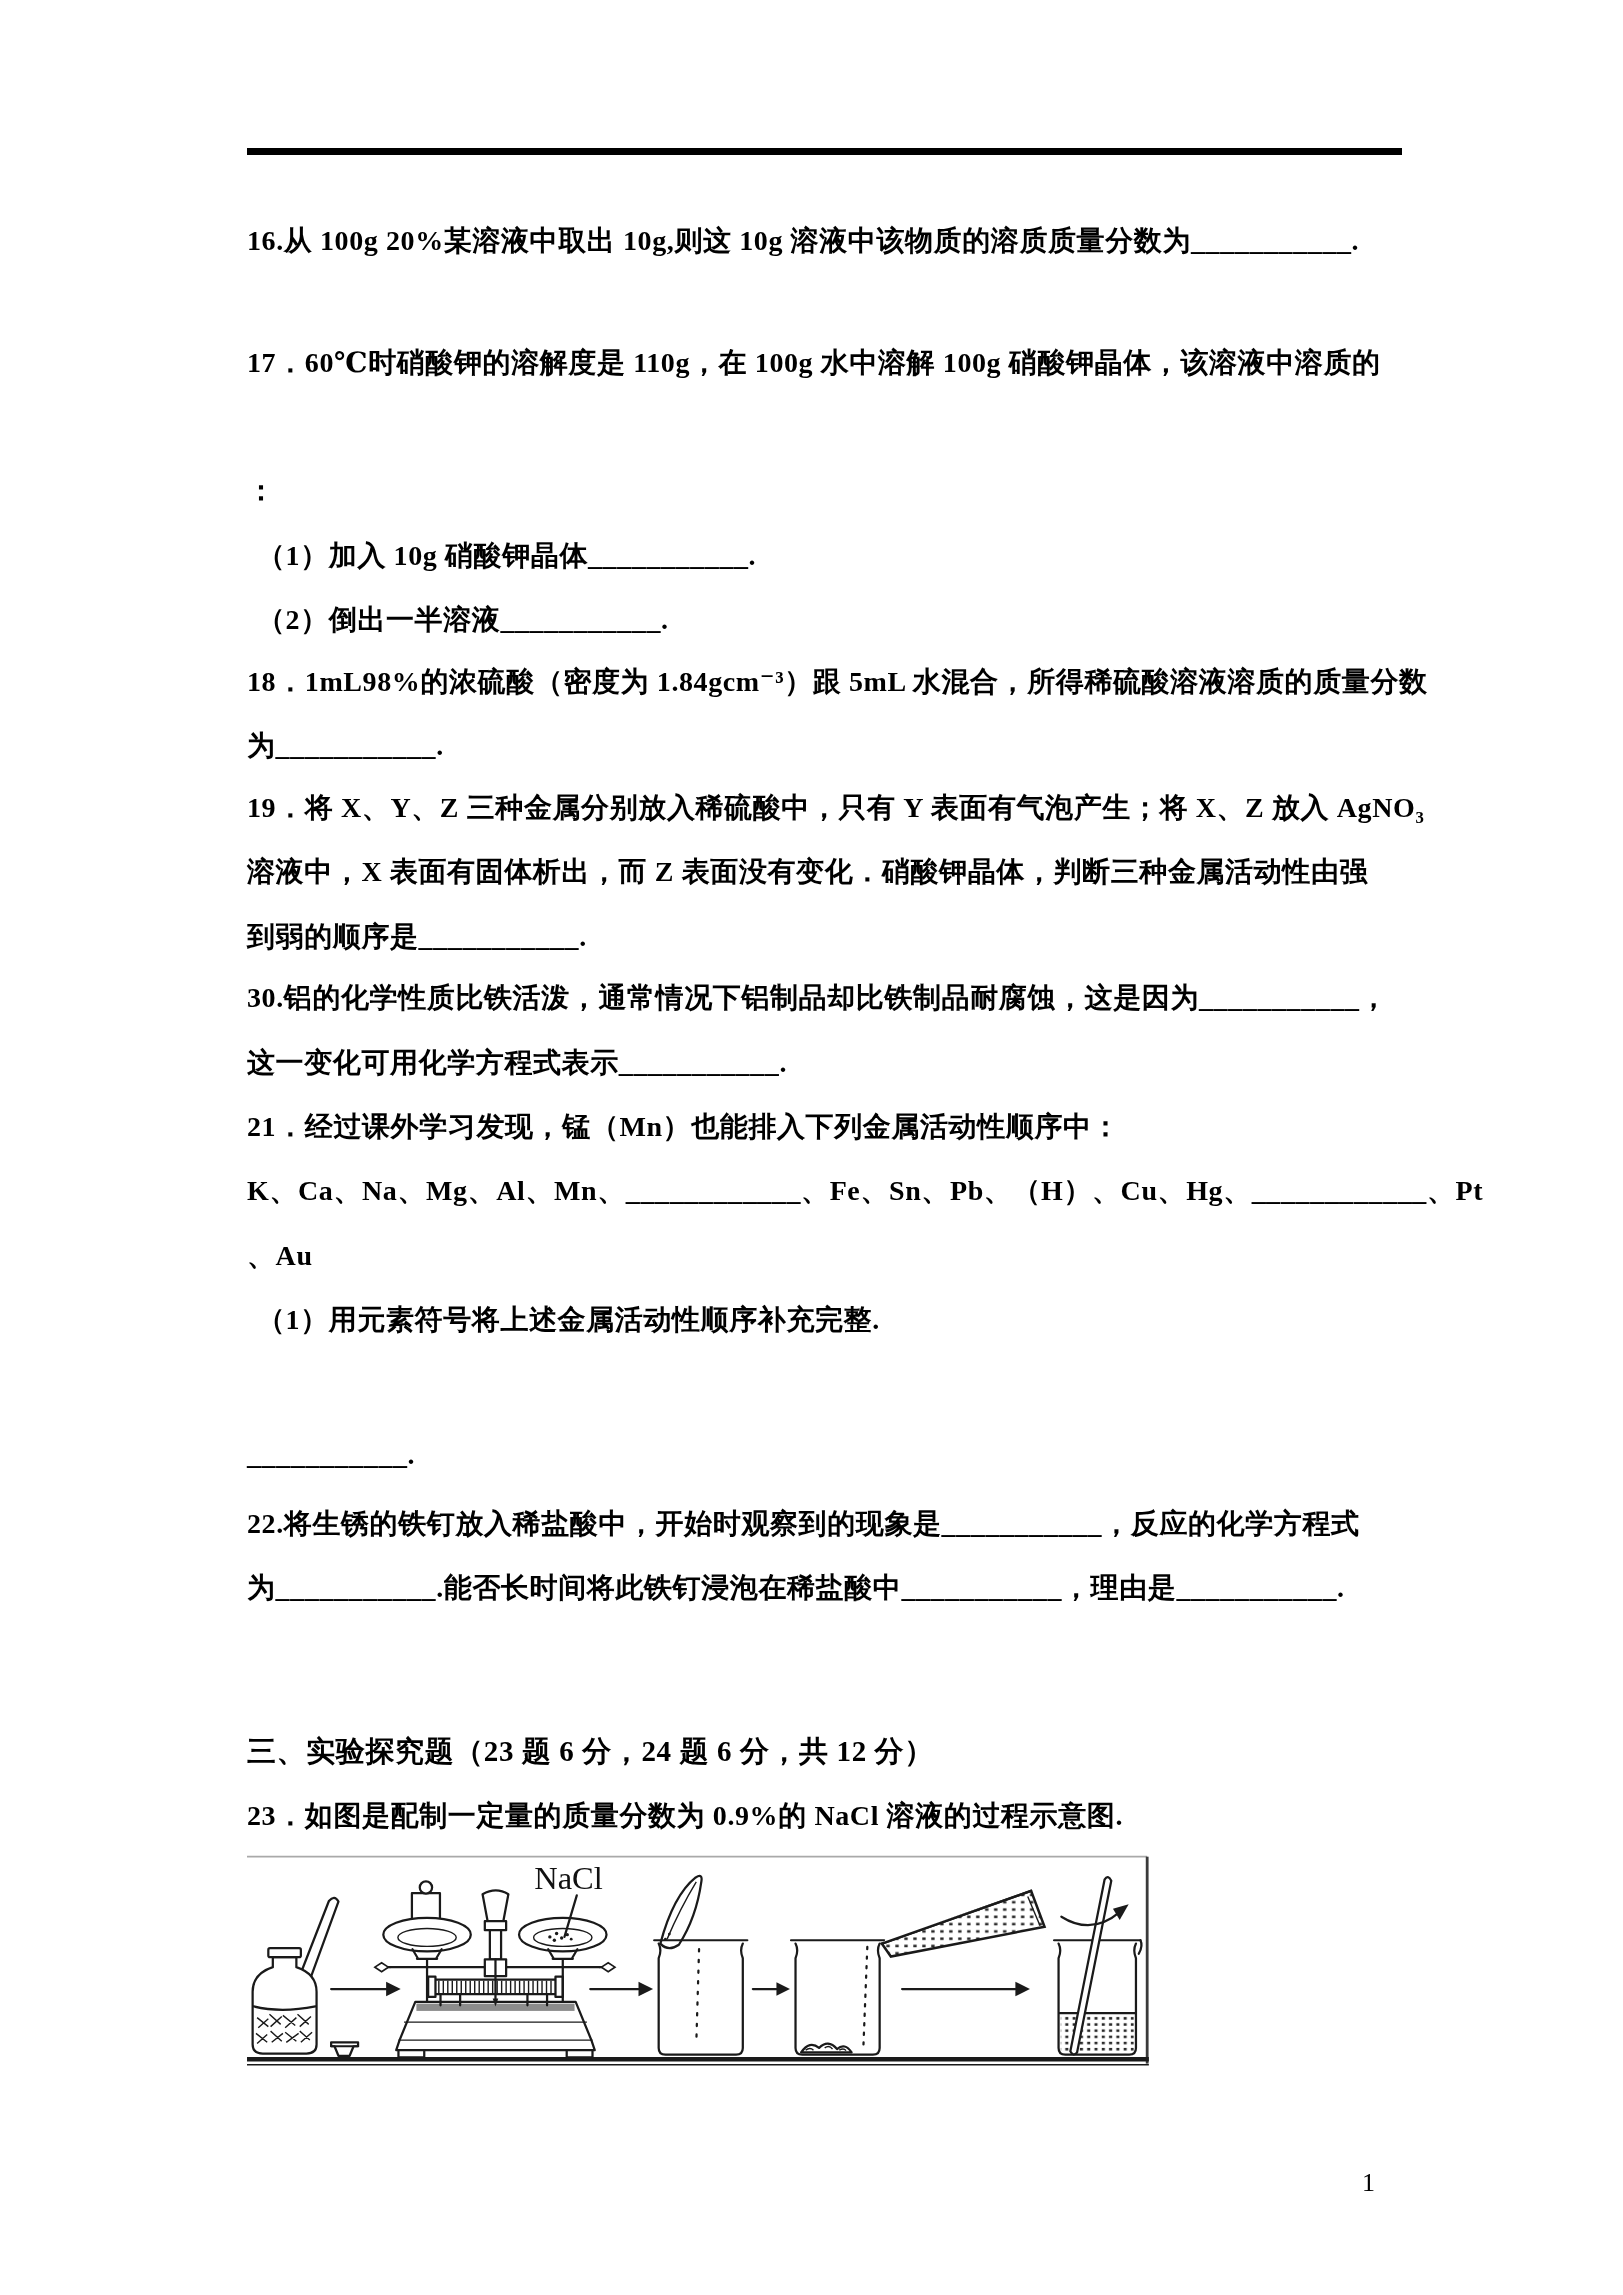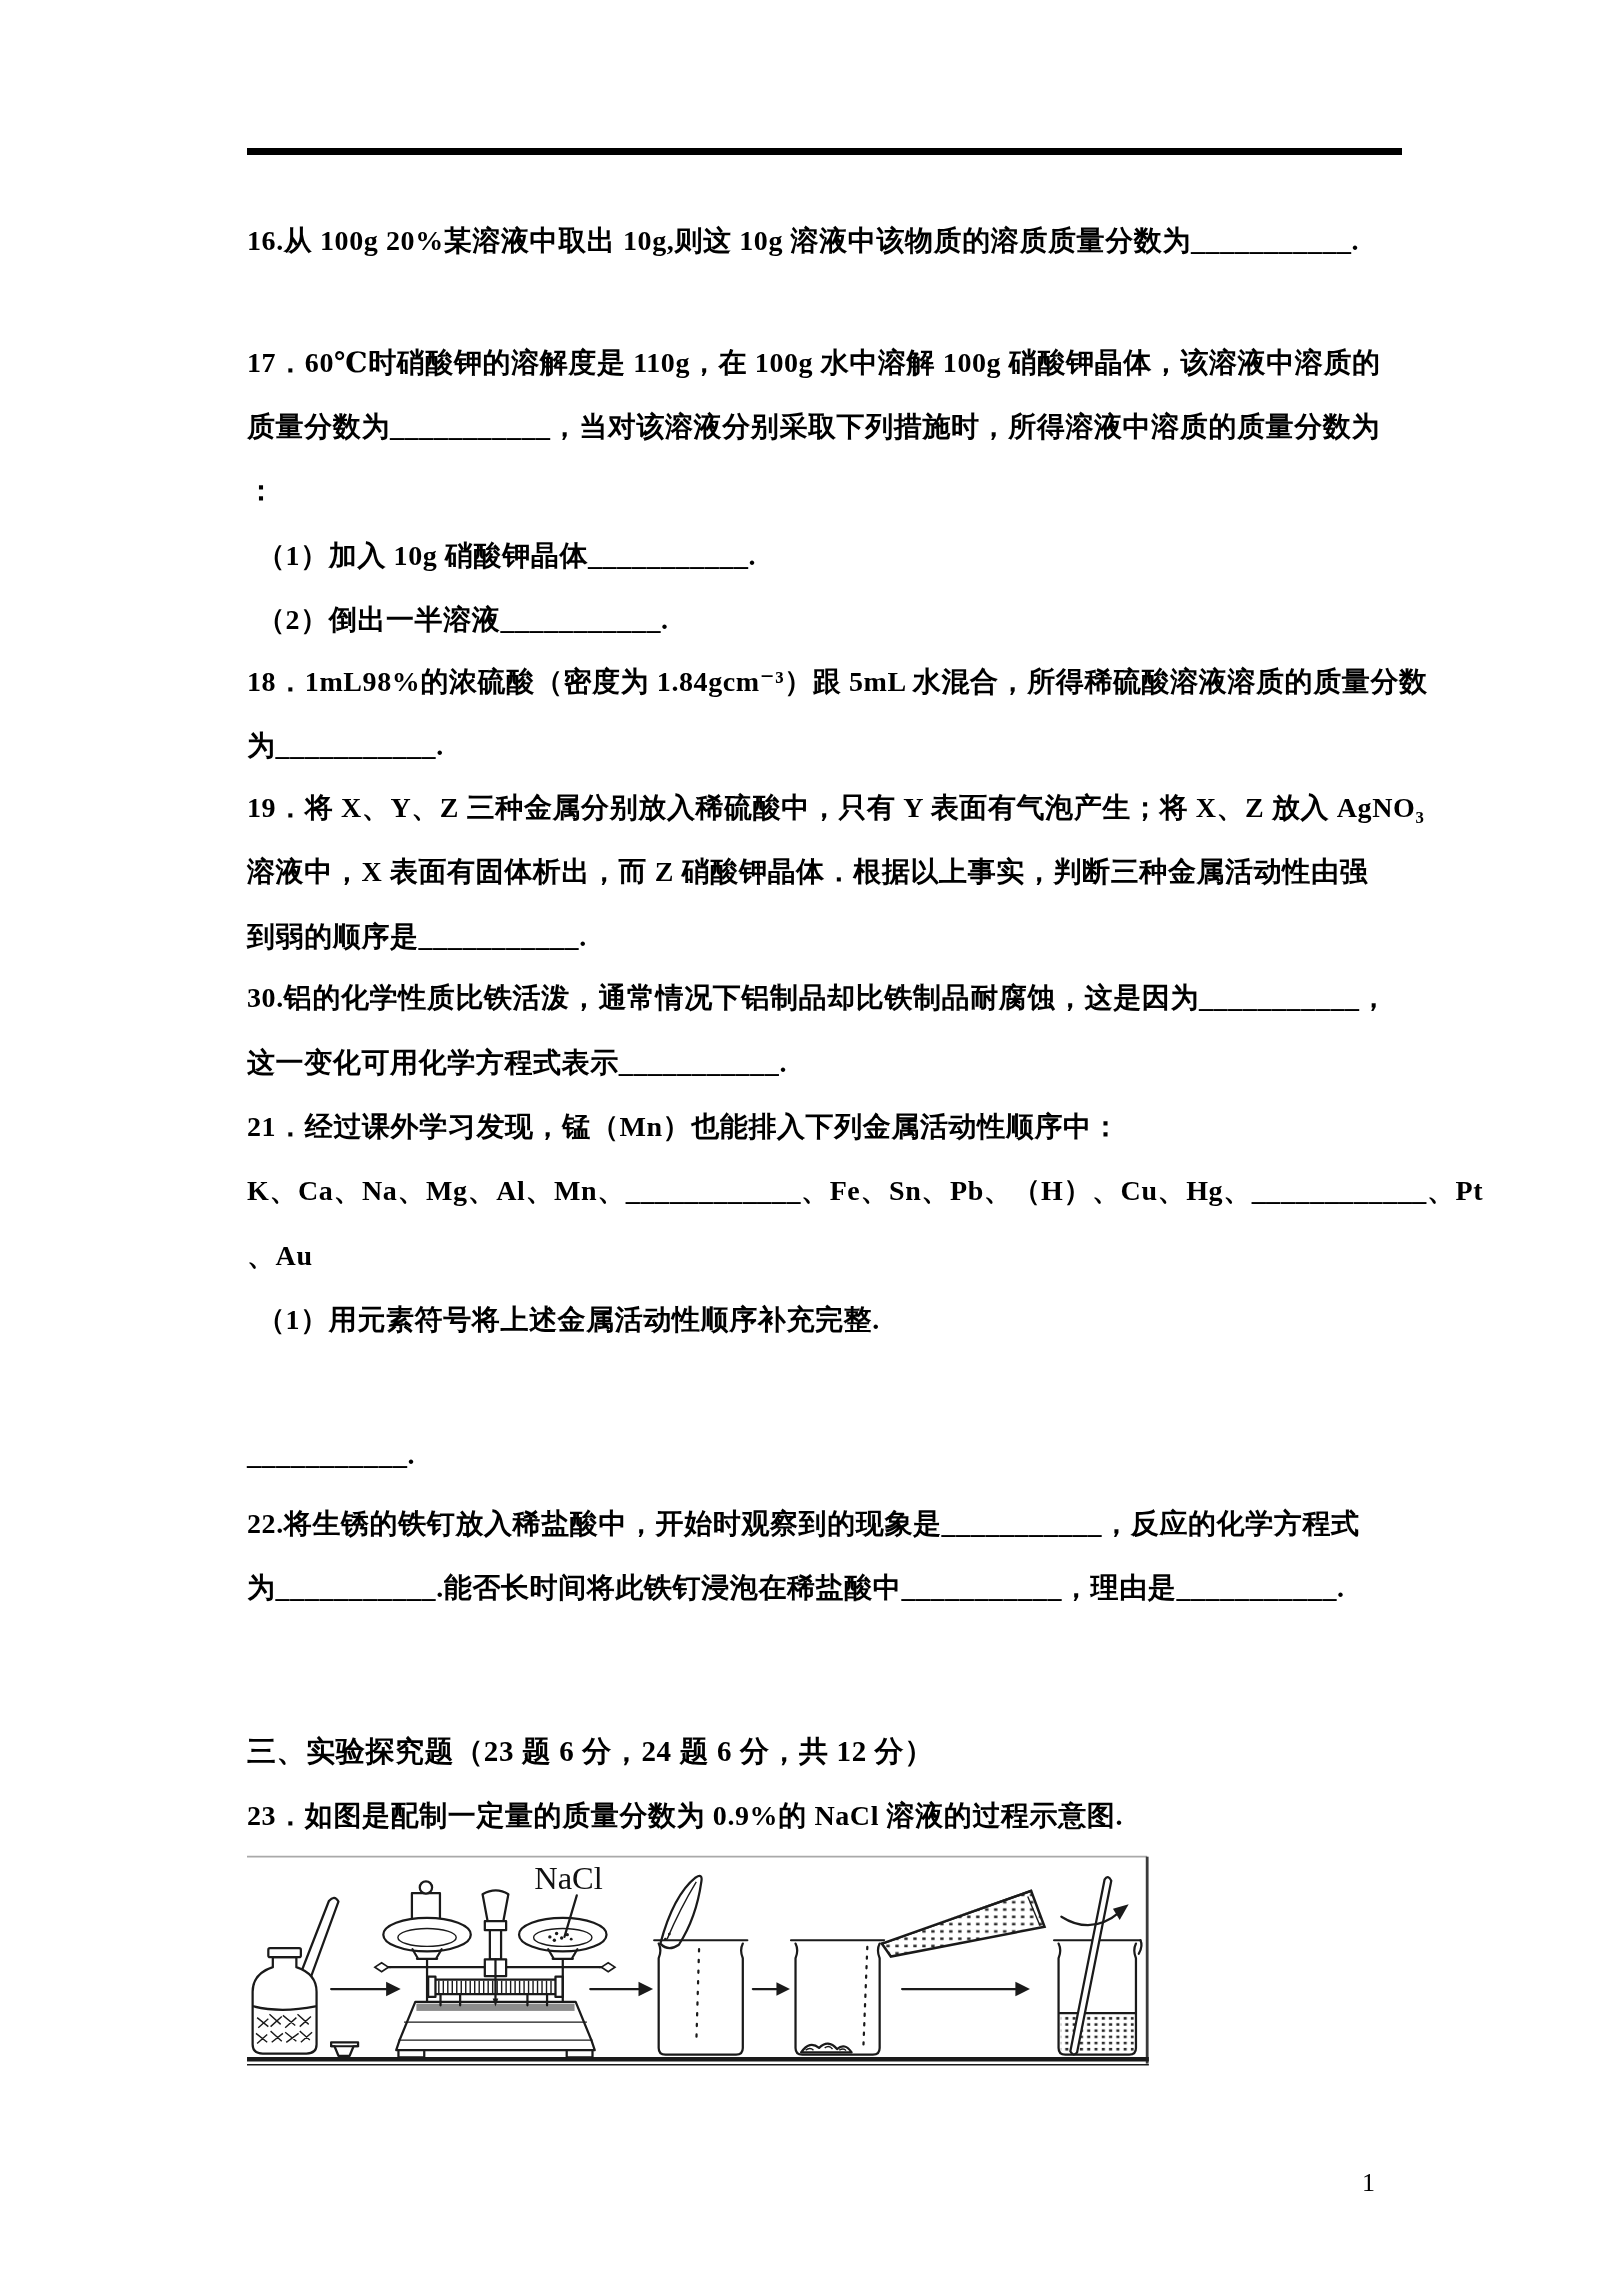--- a/index.html
+++ b/index.html
@@ -42,30 +42,29 @@
 </head>
 <body>
 
 <div id="page">
 
   <div id="toprule"></div>
 
   <div class="line" style="top:209px">16.从 100g 20%某溶液中取出 10g,则这 10g 溶液中该物质的溶质质量分数为___________.</div>
 
   <div class="line" style="top:331px">17．60℃时硝酸钾的溶解度是 110g，在 100g 水中溶解 100g 硝酸钾晶体，该溶液中溶质的</div>
-  <div class="line" style="top:395px">质量分数为___________，当对该溶液分别采取下列措施时，所得溶液中溶质的质量分数为</div>
   <div class="line" style="top:459px">：</div>
   <div class="line sub" style="top:524px">（1）加入 10g 硝酸钾晶体___________.</div>
   <div class="line sub" style="top:588px">（2）倒出一半溶液___________.</div>
 
   <div class="line" style="top:650px">18．1mL98%的浓硫酸（密度为 1.84gcm⁻³）跟 5mL 水混合，所得稀硫酸溶液溶质的质量分数</div>
   <div class="line" style="top:714px">为___________.</div>
 
   <div class="line" style="top:776px">19．将 X、Y、Z 三种金属分别放入稀硫酸中，只有 Y 表面有气泡产生；将 X、Z 放入 AgNO₃</div>
-  <div class="line" style="top:840px">溶液中，X 表面有固体析出，而 Z 硝酸钾晶体．根据以上事实，判断三种金属活动性由强</div>
+  <div class="line" style="top:840px">溶液中，X 表面有固体析出，而 Z 表面没有变化．硝酸钾晶体，判断三种金属活动性由强</div>
   <div class="line" style="top:905px">到弱的顺序是___________.</div>
 
   <div class="line" style="top:966px">30.铝的化学性质比铁活泼，通常情况下铝制品却比铁制品耐腐蚀，这是因为___________，</div>
   <div class="line" style="top:1031px">这一变化可用化学方程式表示___________.</div>
 
   <div class="line" style="top:1095px">21．经过课外学习发现，锰（Mn）也能排入下列金属活动性顺序中：</div>
   <div class="line" style="top:1224px">、Au</div>
   <div class="line" style="top:1159px">K、Ca、Na、Mg、Al、Mn、____________、Fe、Sn、Pb、（H）、Cu、Hg、____________、Pt</div>
   <div class="line sub" style="top:1288px">（1）用元素符号将上述金属活动性顺序补充完整.</div>
   <div class="line" style="top:1423px">___________.</div>

